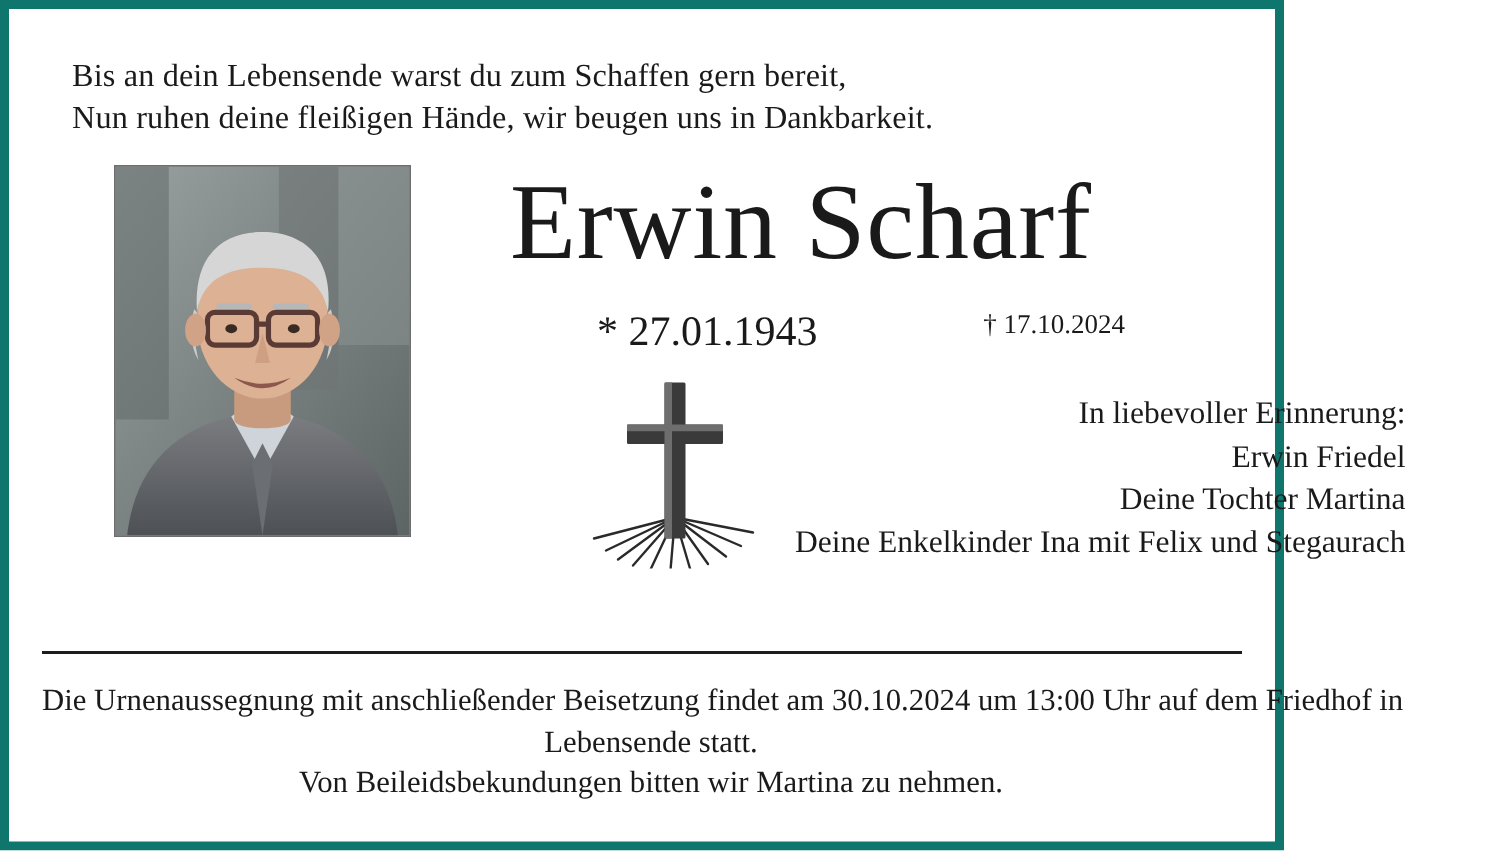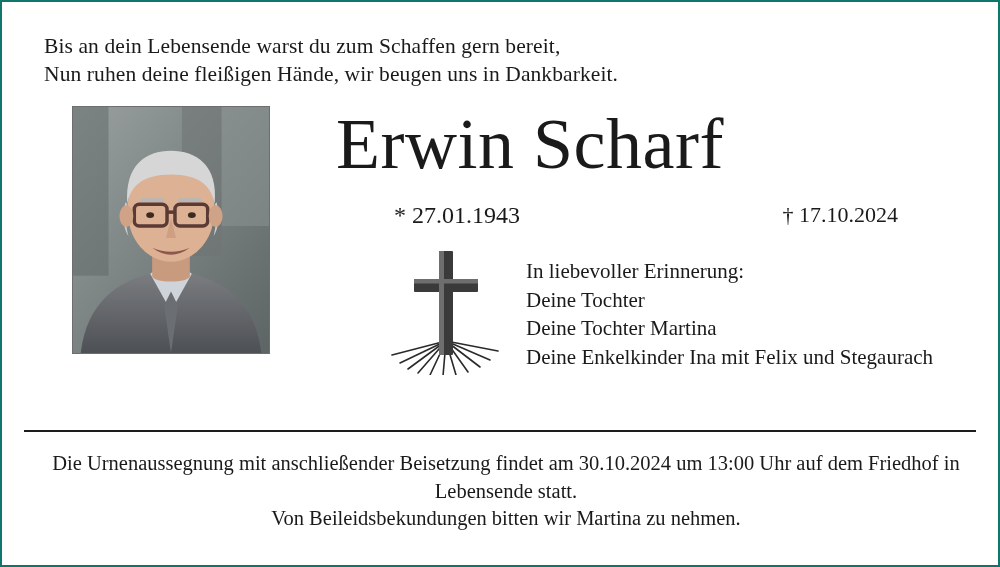--- a/index.html
+++ b/index.html
@@ -9,25 +9,25 @@
   }
   body {
     width: 1000px;
     height: 567px;
     font-family: "Liberation Serif", serif;
     color: #1a1a1a;
     overflow: hidden;
   }
   .obituary {
     position: relative;
-    width: 1000px;
+    width: 856px;
     height: 567px;
     box-sizing: border-box;
     background: #ffffff;
-    border: 2px solid #0f766e;
+    border: 6px solid #0f766e;
   }
   .inner {
     position: absolute;
     left: 0;
     top: 0;
     right: 0;
     bottom: 0;
     padding: 22px 34px 10px 34px;
     box-sizing: border-box;
   }
@@ -83,35 +83,36 @@
     position: absolute;
     left: 300px;
     right: 20px;
     top: 100px;
     height: 30px;
   }
   .date-born {
     position: absolute;
     left: 58px;
     top: 0;
-    font-size: 24px;
+    font-size: 28px;
   }
   .date-died {
     position: absolute;
     right: 46px;
     top: 0;
-    font-size: 22px;
+    font-size: 18px;
   }
 
   .memoriam {
     position: absolute;
     left: 300px;
     top: 155px;
     right: 10px;
     height: 130px;
+    text-align: right;
   }
   .cross-wrap {
     position: absolute;
     left: 50px;
     top: -12px;
     width: 120px;
     height: 130px;
   }
   .cross-wrap svg {
     display: block;
@@ -239,21 +240,21 @@
               <rect x="28" y="34" width="64" height="13" rx="1"></rect>
             </g>
             <g fill="#6e6e6e">
               <rect x="53" y="6" width="5" height="104"></rect>
               <rect x="28" y="34" width="64" height="4.5"></rect>
             </g>
           </svg>
         </div>
         <div class="mourners">
           <div>In liebevoller Erinnerung:</div>
-          <div>Deine Tochter</div>
+          <div>Erwin Friedel</div>
           <div>Deine Tochter Martina</div>
           <div>Deine Enkelkinder Ina mit Felix und Stegaurach</div>
         </div>
       </div>
 
     </div>
 
     <div class="divider"></div>
 
     <div class="footer">

